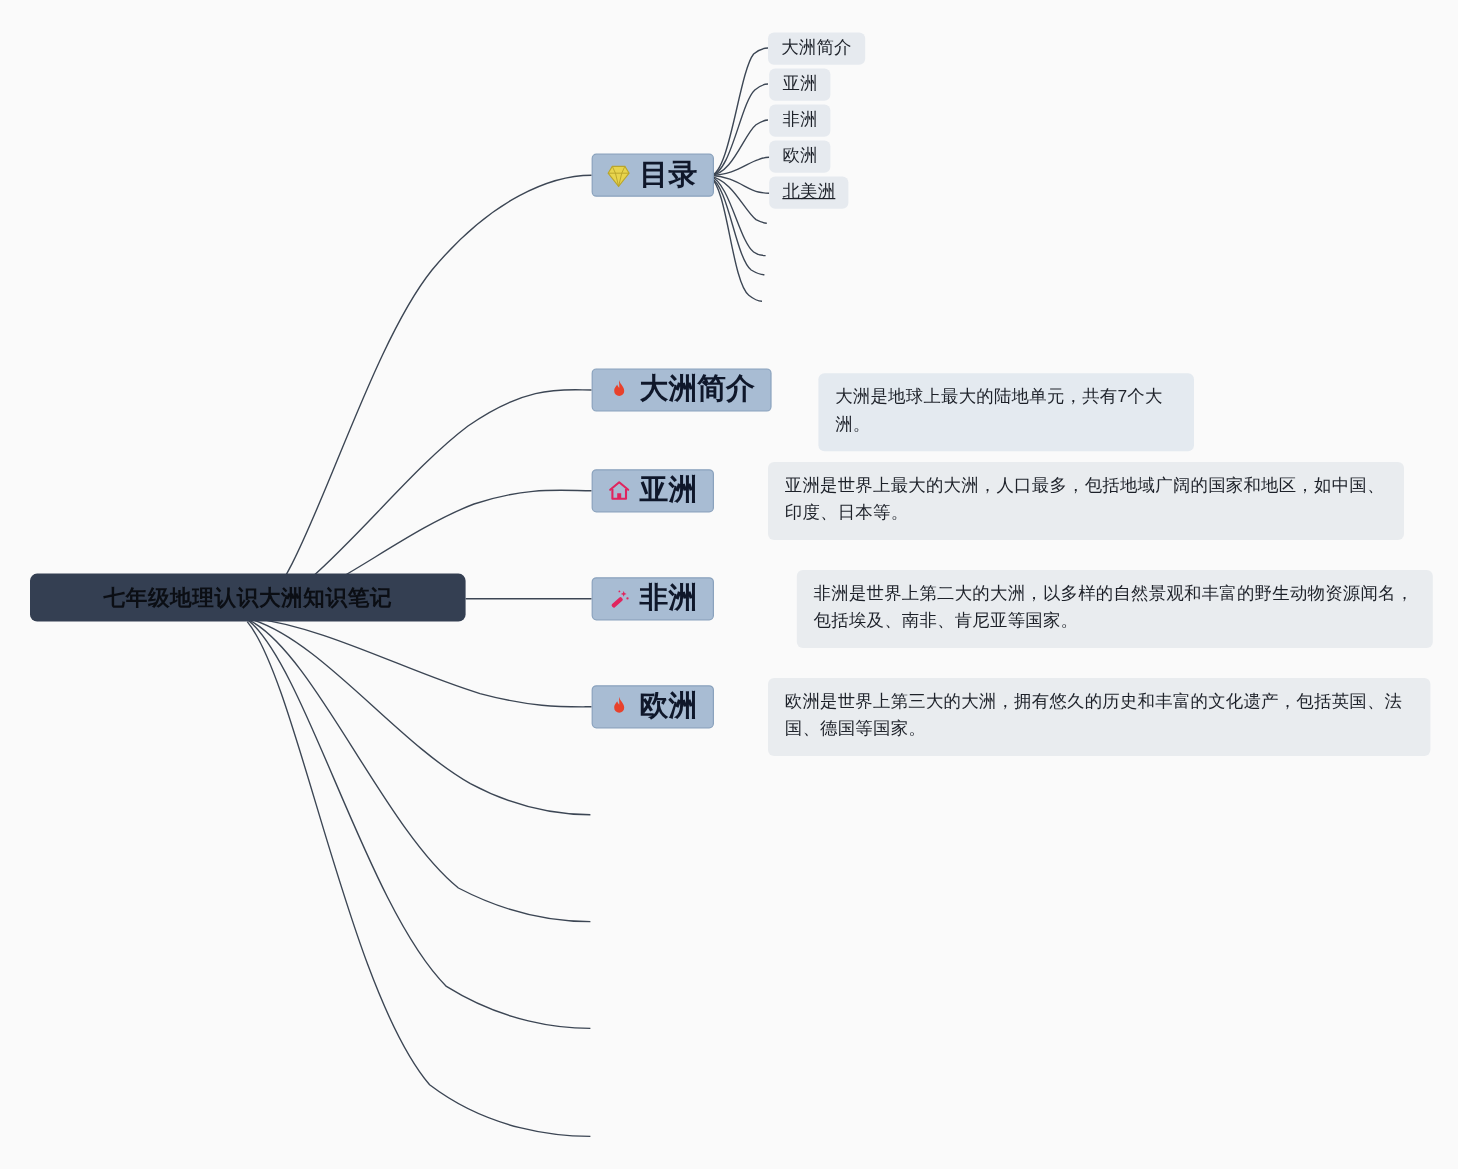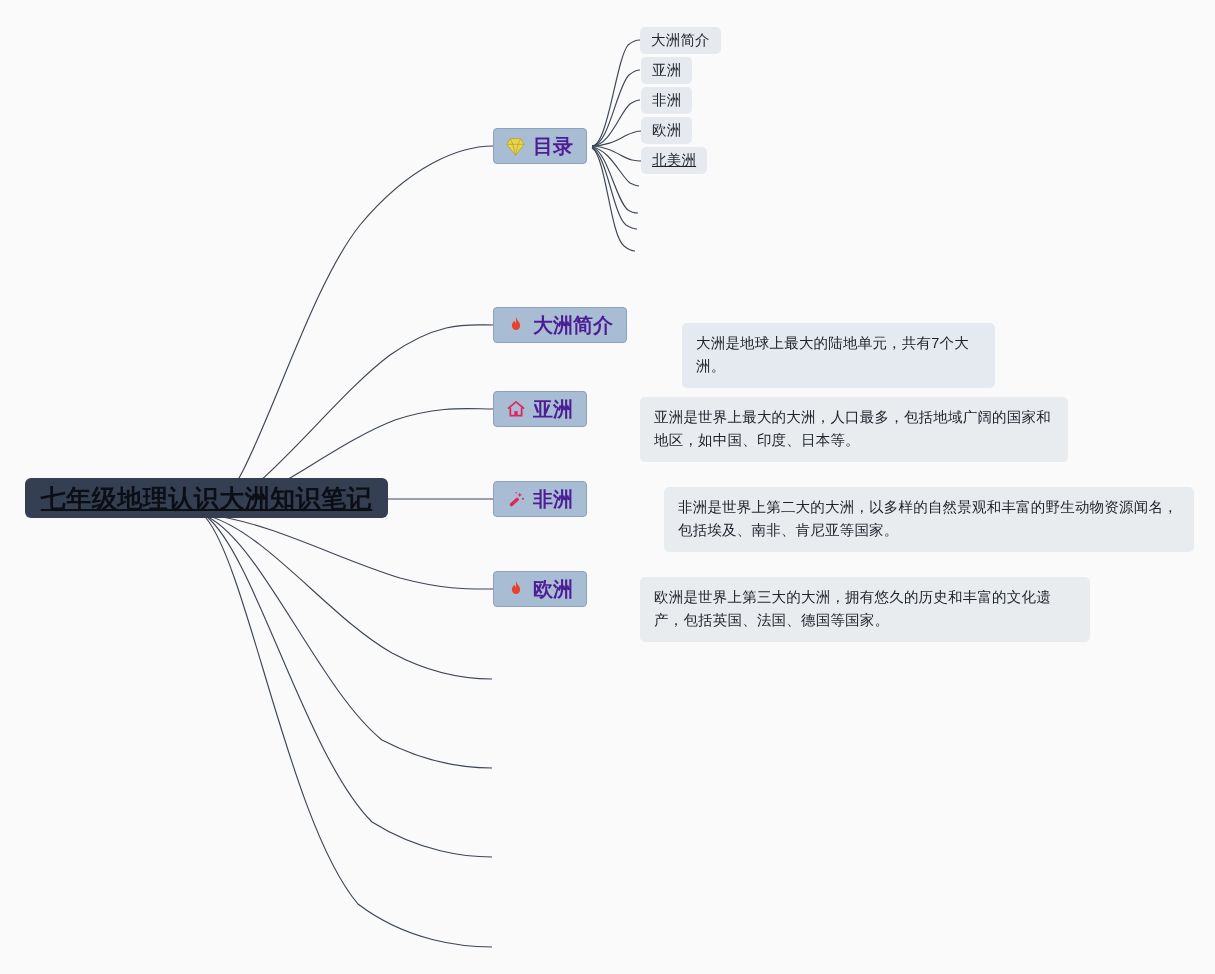--- a/index.html
+++ b/index.html
@@ -31,41 +31,40 @@
 
   
   .root-node {
     left: 25px; top: 478px;
     width: 363px; height: 40px;
     background: #343f52;
     border-radius: 6px;
     justify-content: center;
   }
   .root-label {
-    font-size: 25px;
+    font-size: 18px;
     font-weight: bold;
     color: #0b0e14;
     letter-spacing: 0.5px;
     line-height: 1;
-    text-decoration: underline;
   }
 
   
   .topic-node {
     background: #a8bcd3;
     border: 1px solid #8aa2bd;
     border-radius: 4px;
     height: 36px;
     padding: 0 13px 0 11px;
     gap: 7px;
   }
   .topic-label {
-    font-size: 20px;
+    font-size: 24px;
     font-weight: bold;
-    color: #4c1d95;
+    color: #0f172a;
     line-height: 1;
   }
   .topic-icon {
     display: inline-flex;
     align-items: center;
     justify-content: center;
     width: 21px; height: 21px;
     flex: 0 0 21px;
   }
   .topic-icon svg { display: block; }
@@ -73,21 +72,20 @@
   
   .detail-box {
     position: absolute;
     background: #e9ecef;
     border-radius: 5px;
     padding: 9px 14px;
     font-size: 14.5px;
     line-height: 1.62;
     color: #1d2129;
     letter-spacing: 0.2px;
-    margin-top: 12px;
   }
   .detail-box.tinted { background: #e4eaf0; }
 
   
   .toc-item {
     position: absolute;
     background: #e6eaef;
     border-radius: 5px;
     height: 27px;
     padding: 0 11px;
@@ -182,21 +180,21 @@
   <div class="node topic-node" style="left:493px; top:391px;">
     <span class="topic-icon">
       <svg width="20" height="20" viewBox="0 0 24 24">
         <path d="M3 11 L12 3.5 L21 11" fill="none" stroke="#e0255e" stroke-width="2.1" stroke-linecap="round" stroke-linejoin="round"></path>
         <path d="M5.2 10.2 V20 H18.8 V10.2" fill="none" stroke="#e0255e" stroke-width="2.1" stroke-linejoin="round"></path>
         <path d="M10 20 V14.5 H14 V20 Z" fill="#e0255e"></path>
       </svg>
     </span>
     <span class="topic-label">亚洲</span>
   </div>
-  <div class="detail-box" style="left:640px; top:385px; width:428px;">亚洲是世界上最大的大洲，人口最多，包括地域广阔的国家和地区，如中国、印度、日本等。</div>
+  <div class="detail-box" style="left:640px; top:385px; width:530px;">亚洲是世界上最大的大洲，人口最多，包括地域广阔的国家和地区，如中国、印度、日本等。</div>
 
   <div class="node topic-node" style="left:493px; top:481px;">
     <span class="topic-icon">
       <svg width="20" height="20" viewBox="0 0 24 24">
         <rect x="3.5" y="13.5" width="13" height="4.2" rx="1.6" fill="#e0255e" transform="rotate(-42 10 15.6)"></rect>
         <path d="M16.5 4.2 l0.8 2.1 2.1 0.8 -2.1 0.8 -0.8 2.1 -0.8 -2.1 -2.1 -0.8 2.1 -0.8 Z" fill="#e0255e"></path>
         <circle cx="20.3" cy="11.6" r="1.15" fill="#e0255e"></circle>
         <circle cx="12.2" cy="4.6" r="0.9" fill="#e0255e"></circle>
       </svg>
     </span>
@@ -205,15 +203,15 @@
   <div class="detail-box" style="left:664px; top:475px; width:530px;">非洲是世界上第二大的大洲，以多样的自然景观和丰富的野生动物资源闻名，包括埃及、南非、肯尼亚等国家。</div>
 
   <div class="node topic-node" style="left:493px; top:571px;">
     <span class="topic-icon">
       <svg width="20" height="20" viewBox="0 0 24 24">
         <path d="M12 2 C13 7 17 8 17 13 A5 5 0 0 1 7 13 C7 9.5 9 8.5 10 6.5 C10.6 8.4 11.4 9 12 10 C12.4 7.8 11.6 4.6 12 2 Z" fill="#e8412b"></path>
       </svg>
     </span>
     <span class="topic-label">欧洲</span>
   </div>
-  <div class="detail-box" style="left:640px; top:565px; width:450px;">欧洲是世界上第三大的大洲，拥有悠久的历史和丰富的文化遗产，包括英国、法国、德国等国家。</div>
+  <div class="detail-box" style="left:640px; top:565px; width:552px;">欧洲是世界上第三大的大洲，拥有悠久的历史和丰富的文化遗产，包括英国、法国、德国等国家。</div>
 
 </div>
 
 </body></html>

